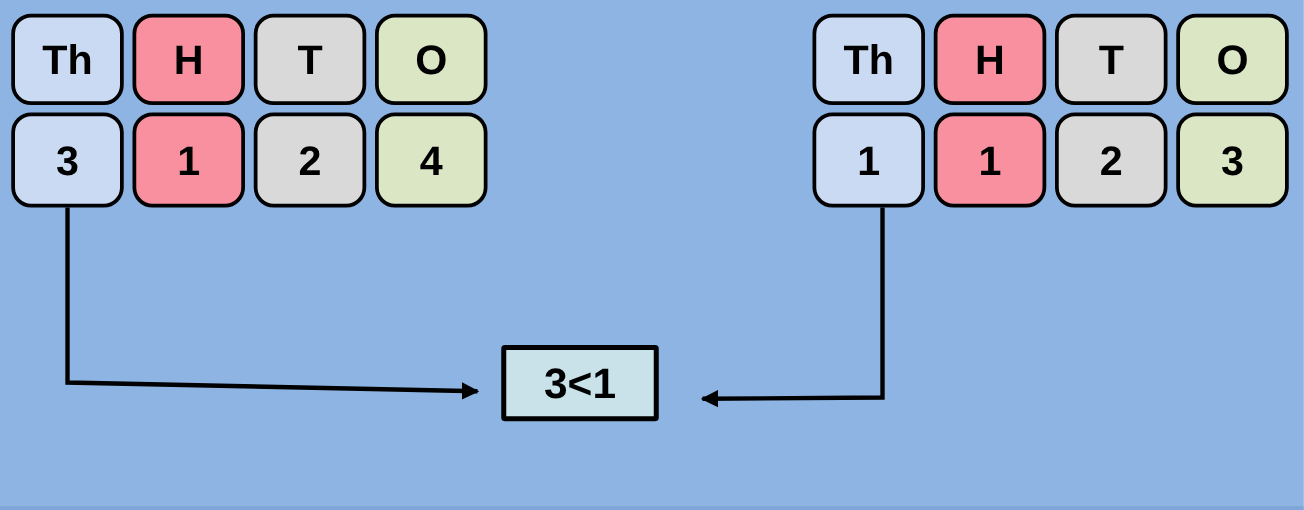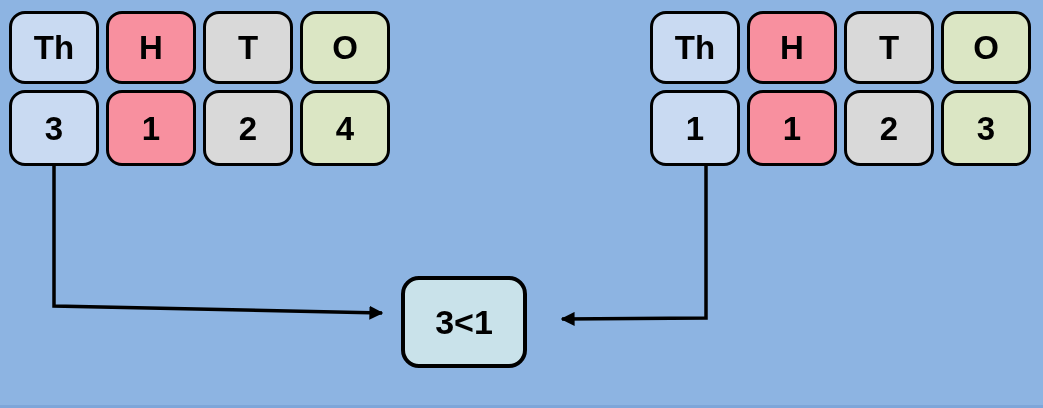--- a/index.html
+++ b/index.html
@@ -46,23 +46,23 @@
 
   .c-blue  { background: #C9DAF2; }
   .c-pink  { background: #F8909F; }
   .c-gray  { background: #D9D9D9; }
   .c-green { background: #DBE6C4; }
   .c-cyan  { background: #C9E2EA; }
 
   .comparison {
     position: absolute;
     left: 401px; top: 276px;
-    width: 126px; height: 92px;
+    width: 126px; height: 61px;
     border-width: 4px;
-    border-radius: 18px;
+    border-radius: 3px;
     font-size: 34px;
   }
 
   .bottom-edge {
     position: absolute;
     left: 0; right: 0; bottom: 0;
     height: 3px;
     background: #7EA6D9;
   }
 </style>

